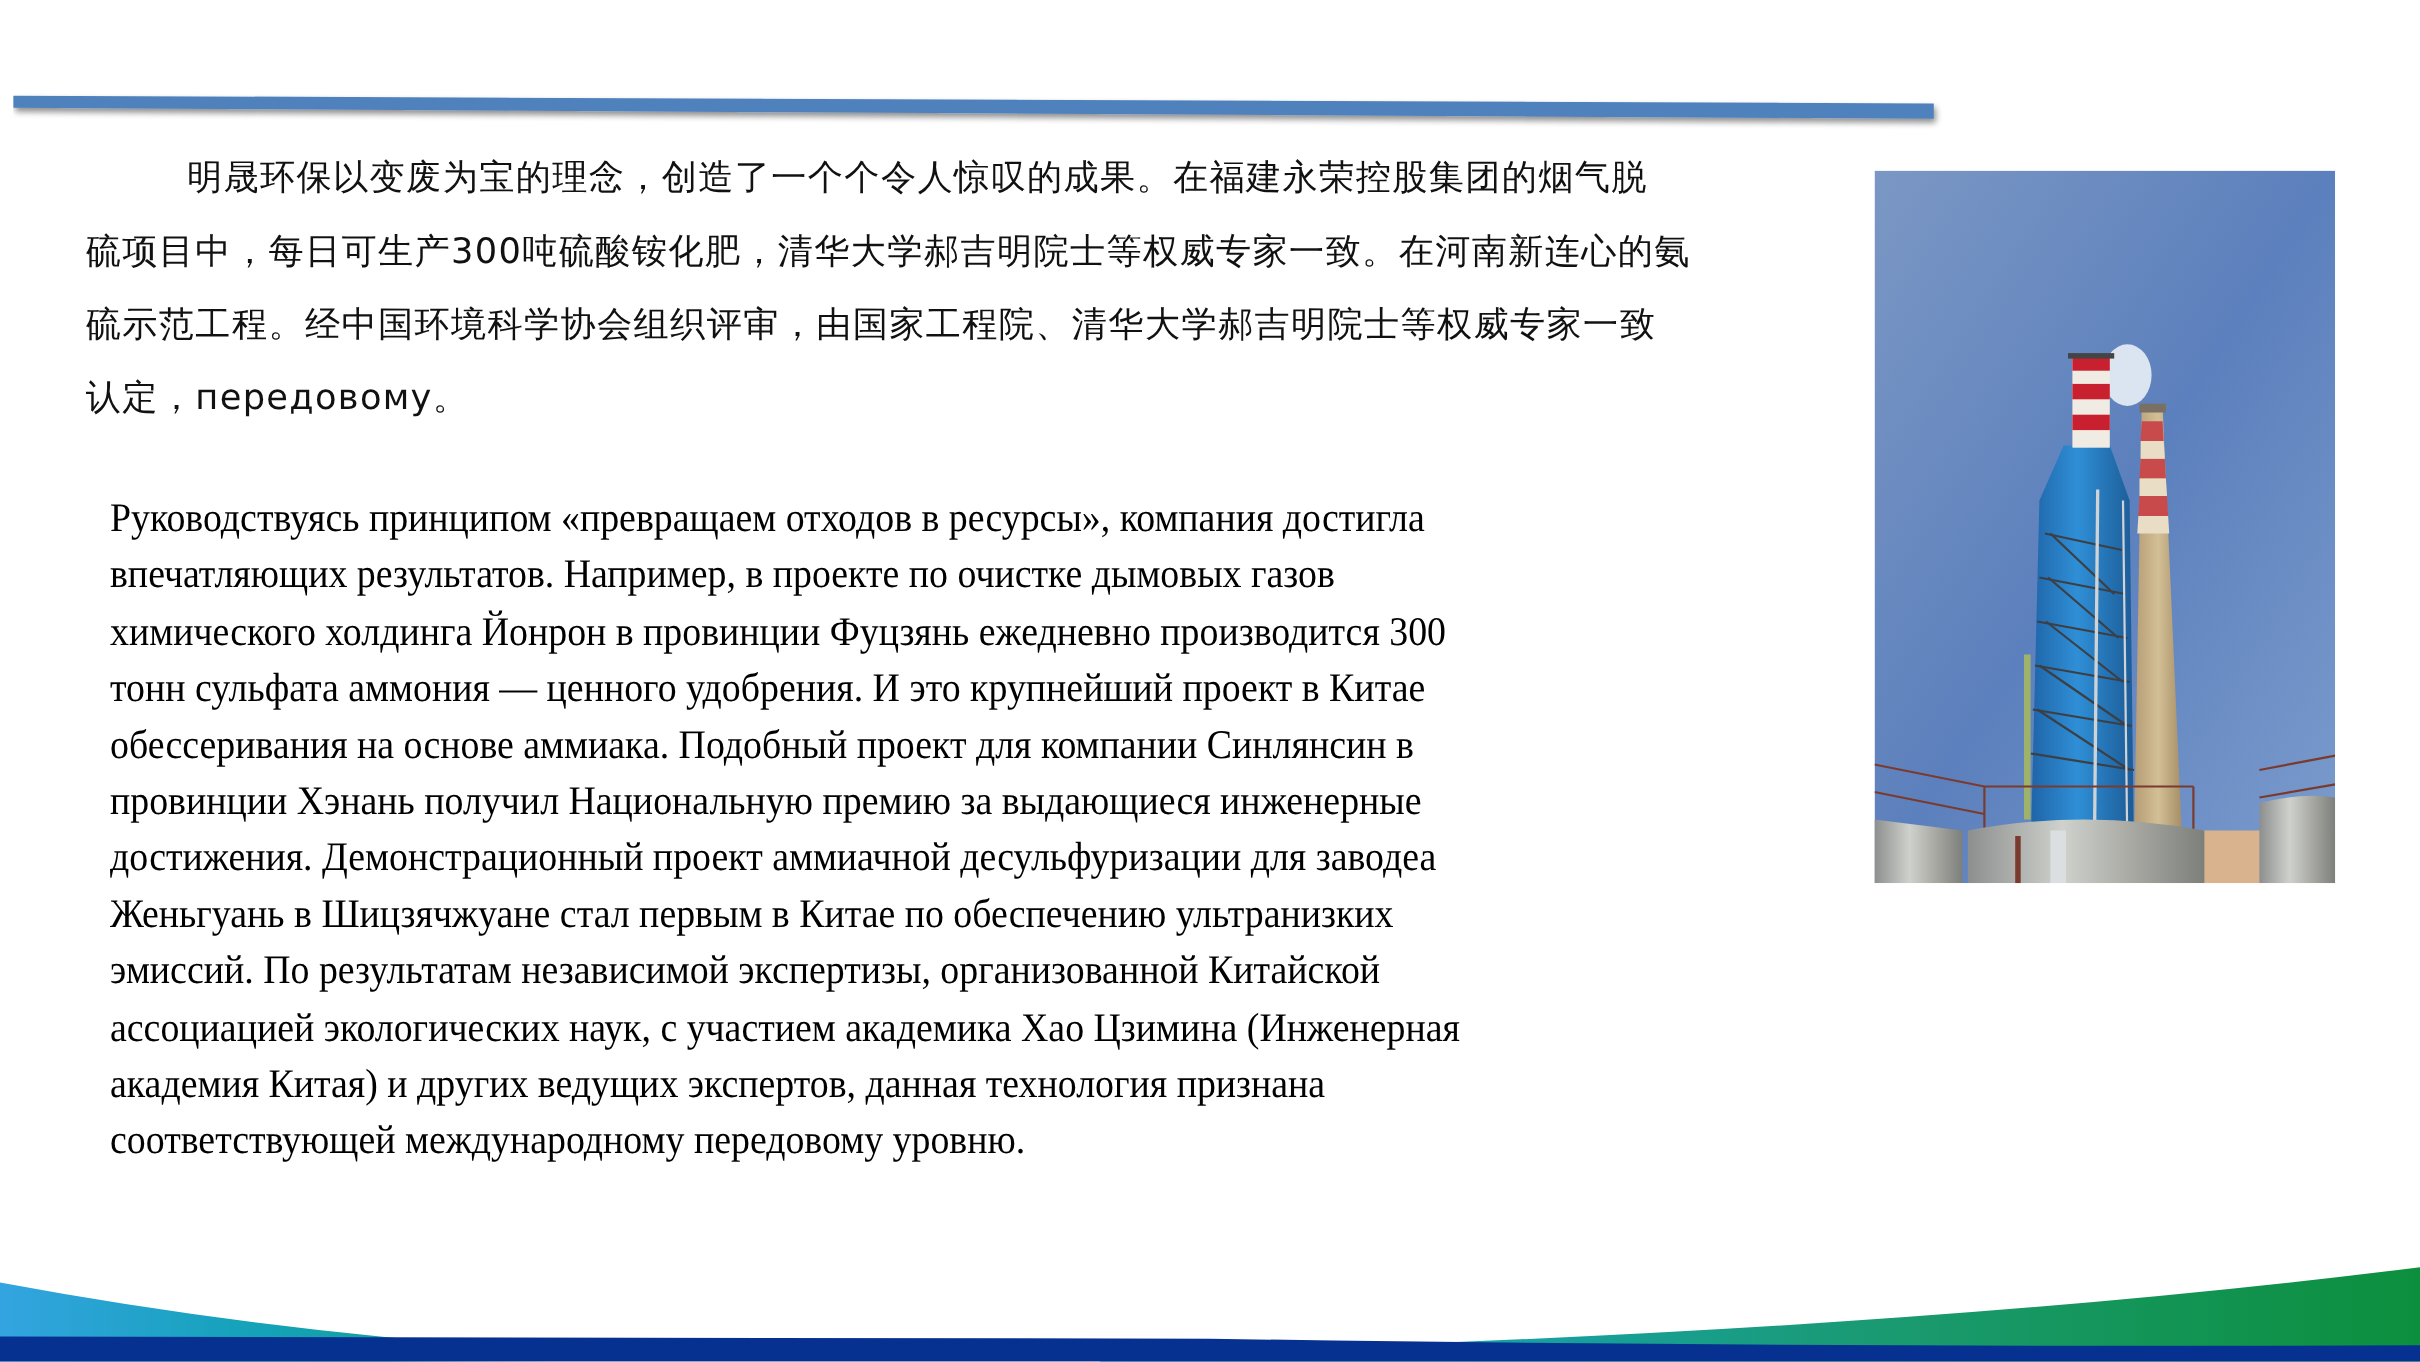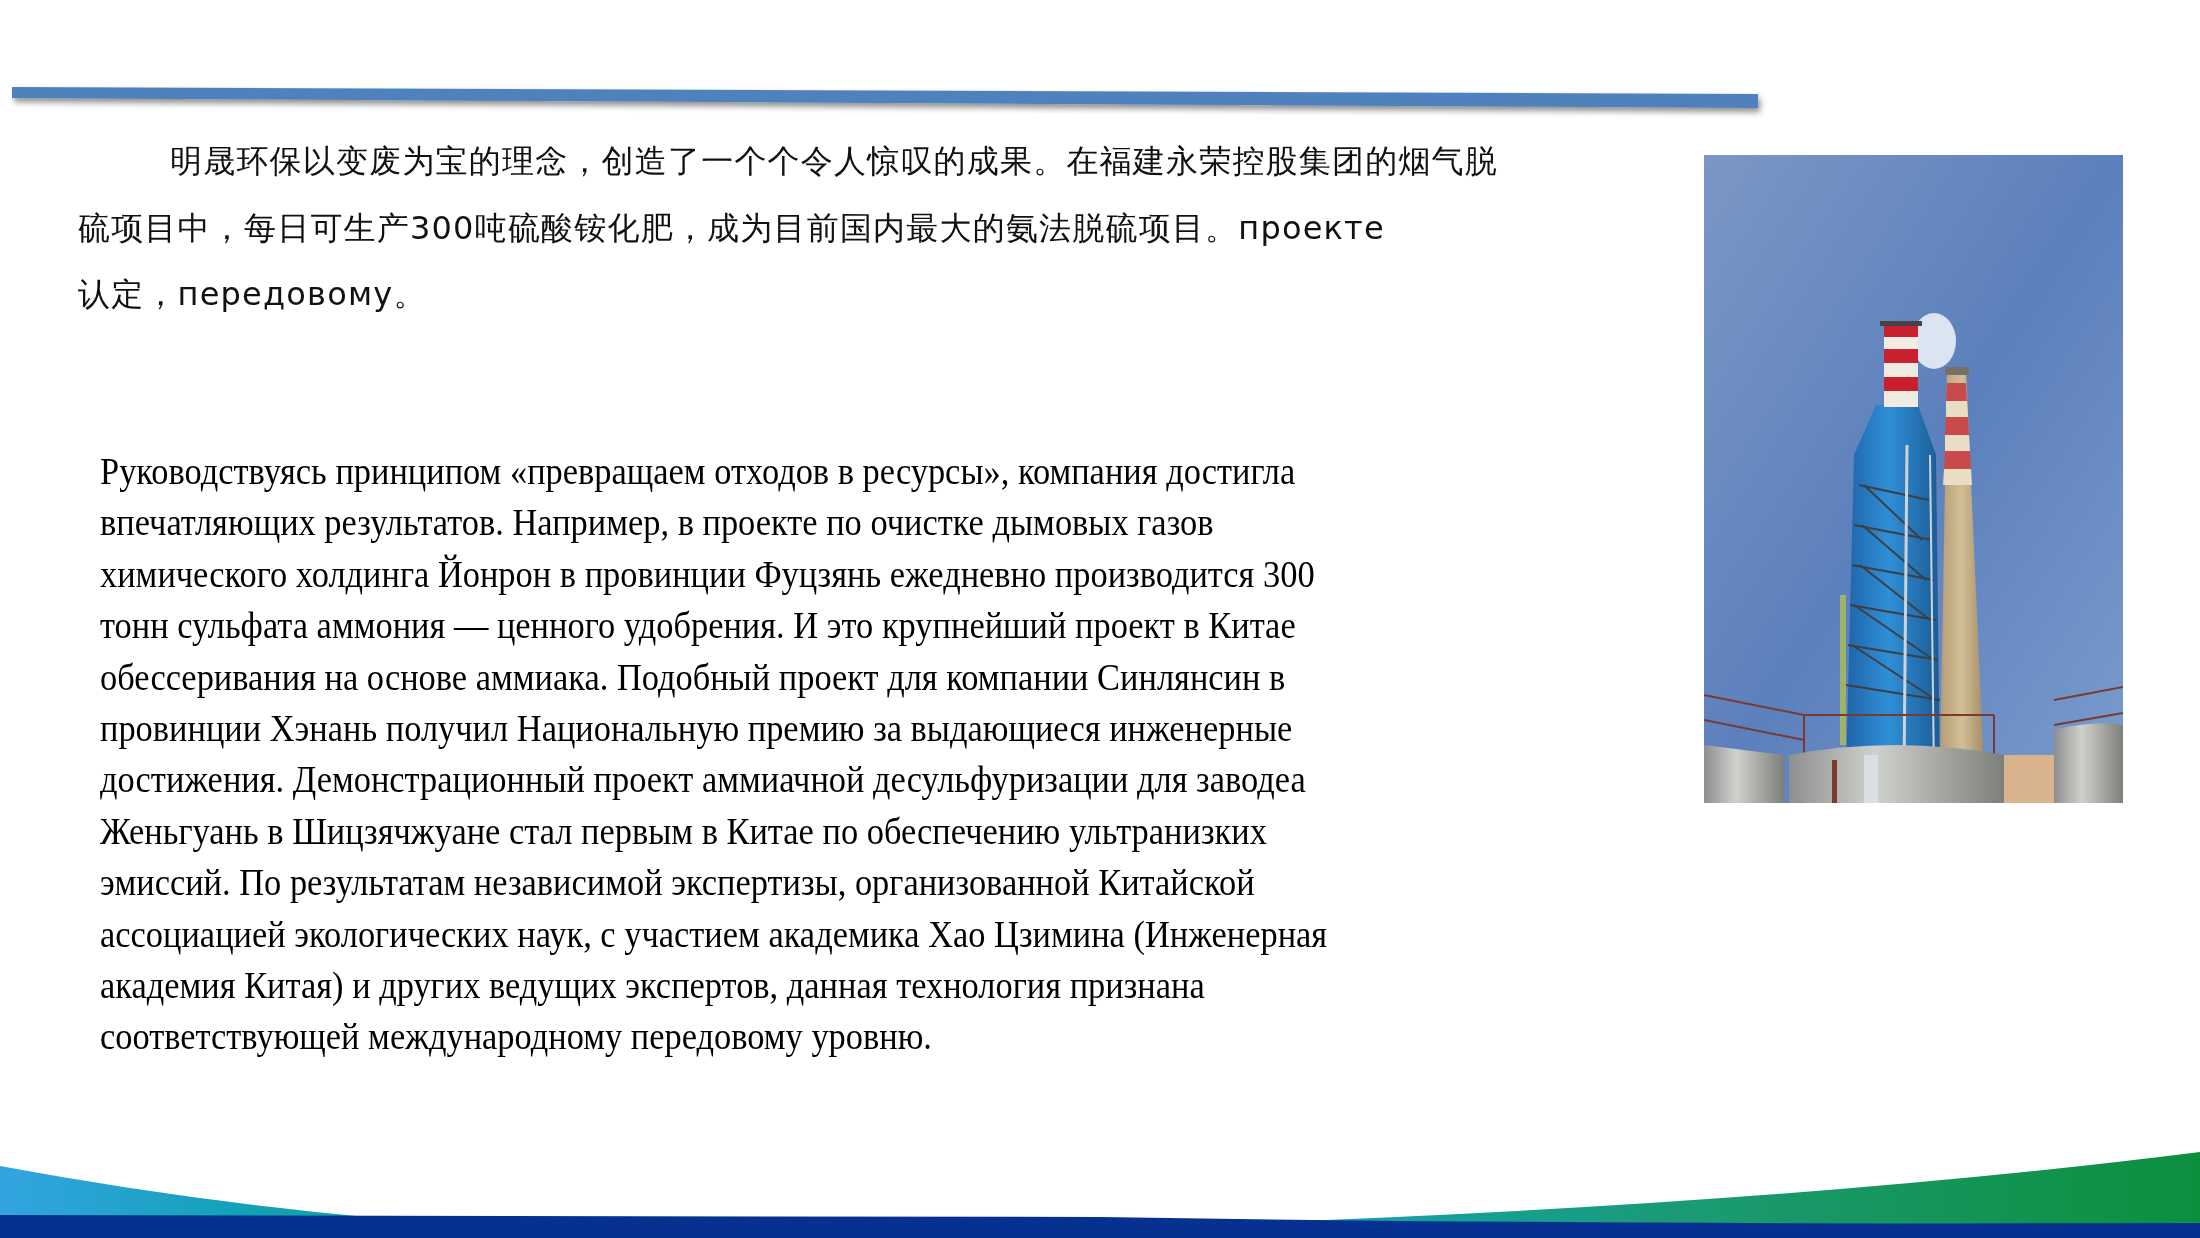--- a/index.html
+++ b/index.html
@@ -54,21 +54,22 @@
             <feMergeNode in="SourceGraphic"></feMergeNode>
           </feMerge>
       </filter>
     </defs>
     <polygon points="0,87 1746,94 1746,108 0,98" fill="#4f81bd" filter="url(#sh)"></polygon>
   </svg>
 </div>
 
 <div class="zh-block">
   <span class="zh-line indent">明晟环保以变废为宝的理念，创造了一个个令人惊叹的成果。在福建永荣控股集团的烟气脱</span>
-  <span class="zh-line">硫项目中，每日可生产300吨硫酸铵化肥，成为目前国内最大的氨法脱硫项目。проекте</span>
+  <span class="zh-line">硫项目中，每日可生产300吨硫酸铵化肥，清华大学郝吉明院士等权威专家一致。在河南新连心的氨</span>
+  <span class="zh-line">硫示范工程。经中国环境科学协会组织评审，由国家工程院、清华大学郝吉明院士等权威专家一致</span>
   <span class="zh-line">认定，передовому。</span>
 </div>
 
 <div class="ru-block">
   <span class="ru-line">Руководствуясь принципом «превращаем отходов в ресурсы», компания достигла</span>
   <span class="ru-line">впечатляющих результатов. Например, в проекте по очистке дымовых газов</span>
   <span class="ru-line">химического холдинга Йонрон в провинции Фуцзянь ежедневно производится 300</span>
   <span class="ru-line">тонн сульфата аммония — ценного удобрения. И это крупнейший проект в Китае</span>
   <span class="ru-line">обессеривания на основе аммиака. Подобный проект для компании Синлянсин в</span>
   <span class="ru-line">провинции Хэнань получил Национальную премию за выдающиеся инженерные</span>

